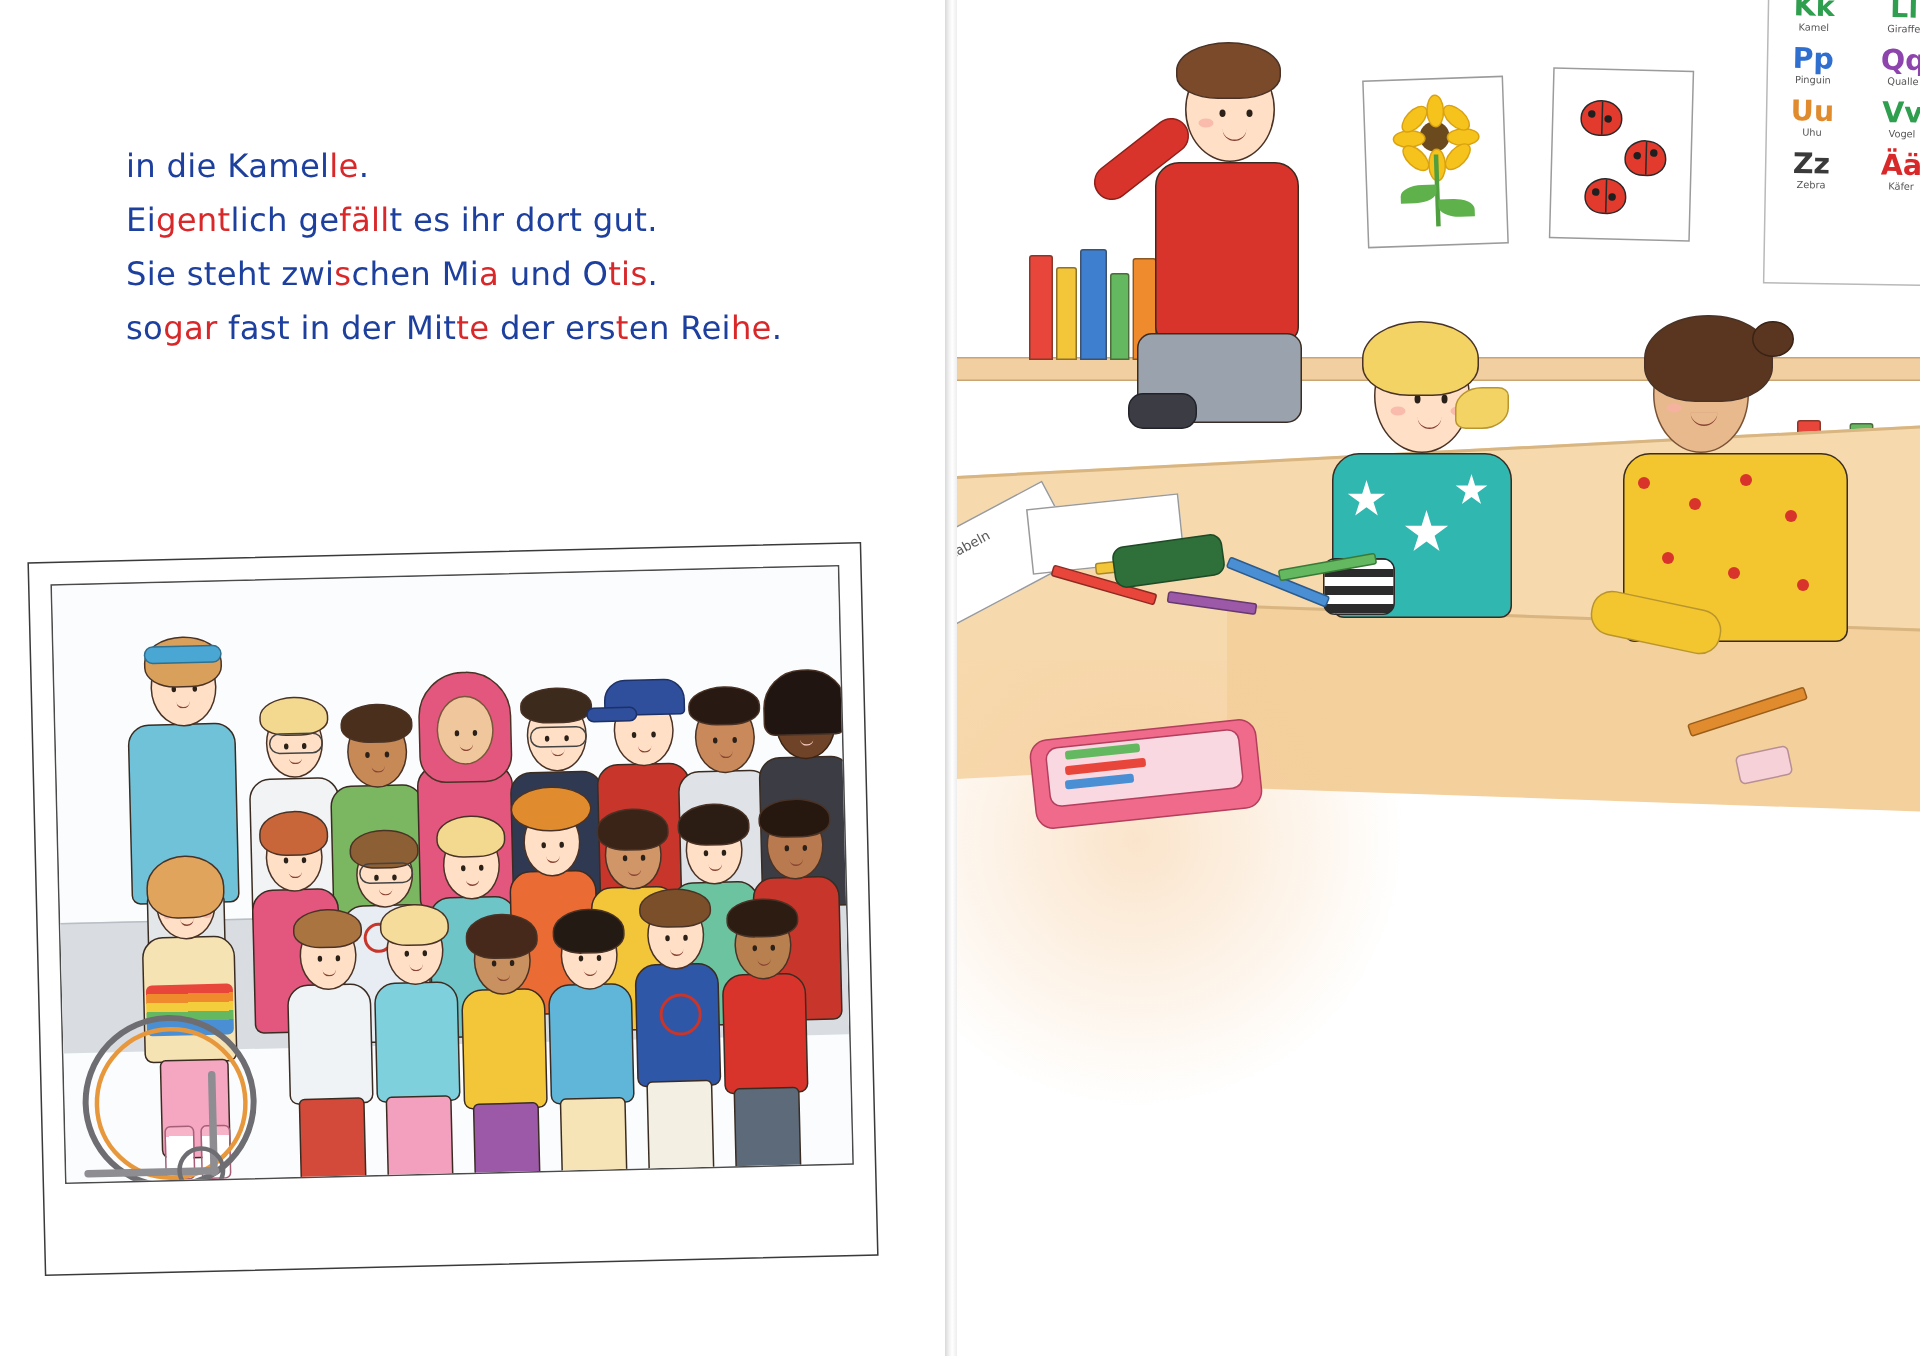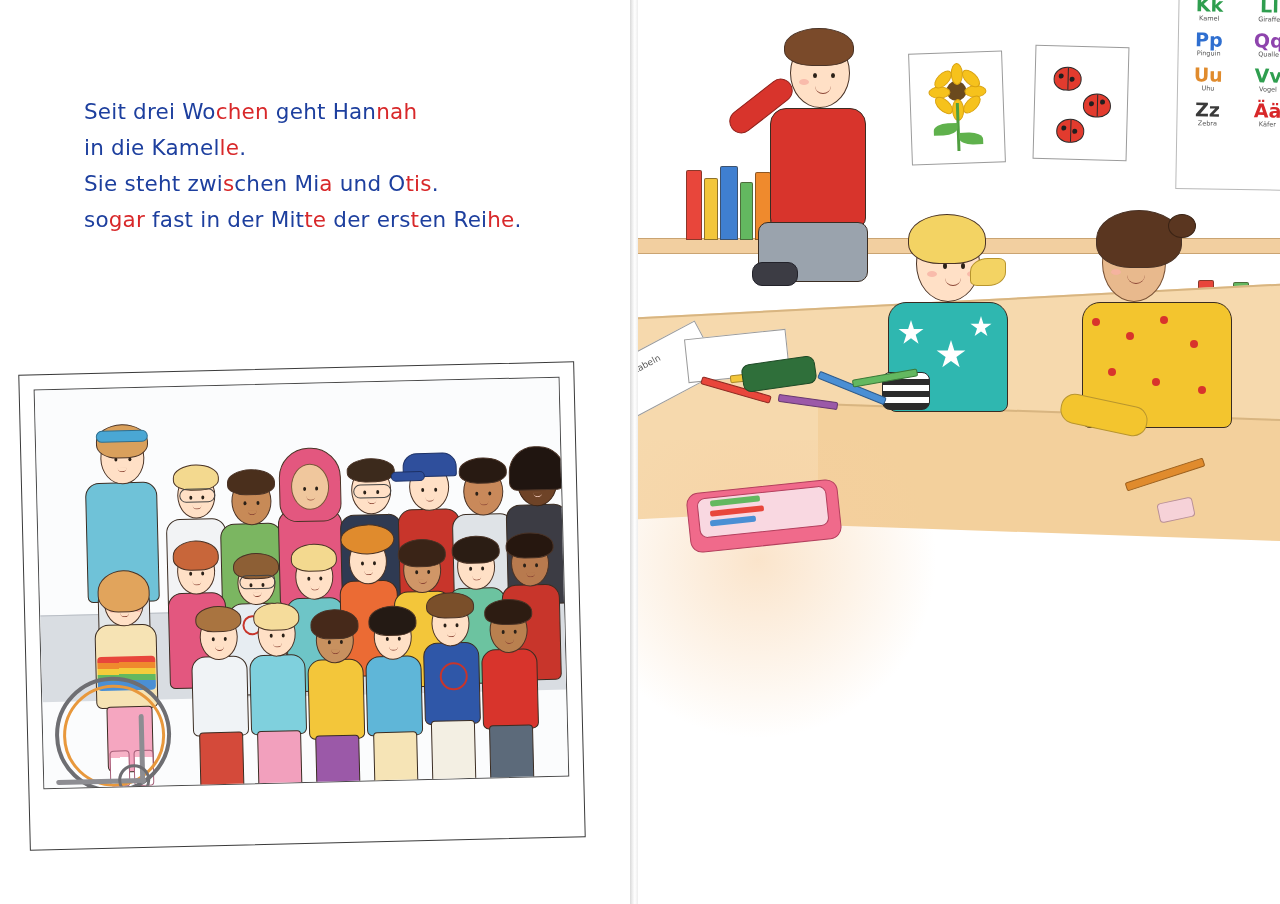--- a/index.html
+++ b/index.html
@@ -289,22 +289,22 @@
   }
 </style>
 </head>
 <body>
 
 <div class="spread">
 
   <div class="page page-left">
 
     <div class="textblock" id="left-text">
-        <span class="ln"><span class="b">Seit drei Wo</span><span class="r">chen</span><span class="b"> geht Han</span><span class="r">nah</span></span>
         <span class="ln"><span class="b">in die Kamel</span><span class="r">le</span><span class="b">.</span></span>
+        <span class="ln"><span class="b">Ei</span><span class="r">gent</span><span class="b">lich ge</span><span class="r">fäll</span><span class="b">t es ihr dort gut.</span></span>
         <span class="ln"><span class="b">Sie steht zwi</span><span class="r">s</span><span class="b">chen Mi</span><span class="r">a</span><span class="b"> und O</span><span class="r">tis</span><span class="b">.</span></span>
         <span class="ln"><span class="b">so</span><span class="r">gar</span><span class="b"> fast in der Mit</span><span class="r">te</span><span class="b"> der ers</span><span class="r">t</span><span class="b">en Rei</span><span class="r">he</span><span class="b">.</span></span>
       </div>
 
     <div class="photo-frame">
       <div class="photo-inner">
         <div class="wallbg"></div>
         <div class="floorline"></div>
 
         <div class="kid" style="left:40px;top:22px;width:86px;height:300px;">

